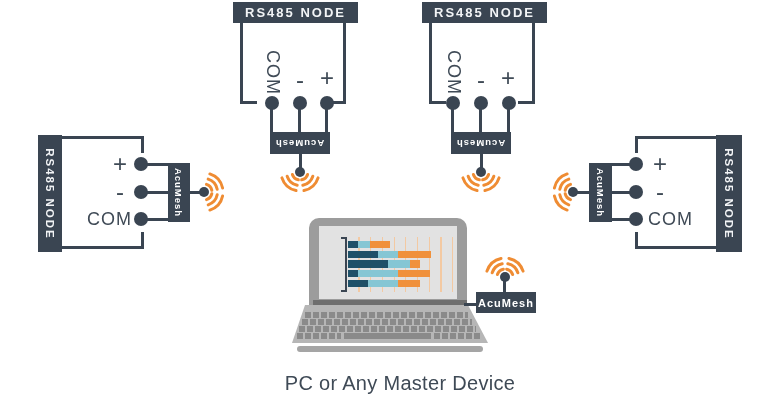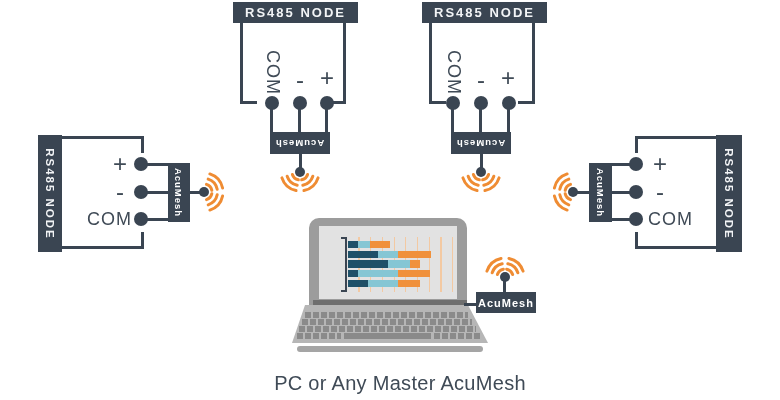--- a/index.html
+++ b/index.html
@@ -242,15 +242,15 @@
     <div class="wire" style="left:464px;top:303px;width:14px;height:3px;"></div>
     <div class="acubox-h" style="left:476px;top:292px;width:60px;height:21px;">
       <span>AcuMesh</span>
     </div>
     <div class="wire" style="left:503px;top:277px;width:3px;height:16px;"></div>
     <svg class="wifi rotm90" style="left:475px;top:225px;" viewBox="0 0 60 60">
         <use href="#wifi-icon"></use>
       </svg>
   </div>
 
-  <div class="caption">PC or Any Master AcuMesh</div>
+  <div class="caption">PC or Any Master Device</div>
 
 </div>
 
 </body></html>

